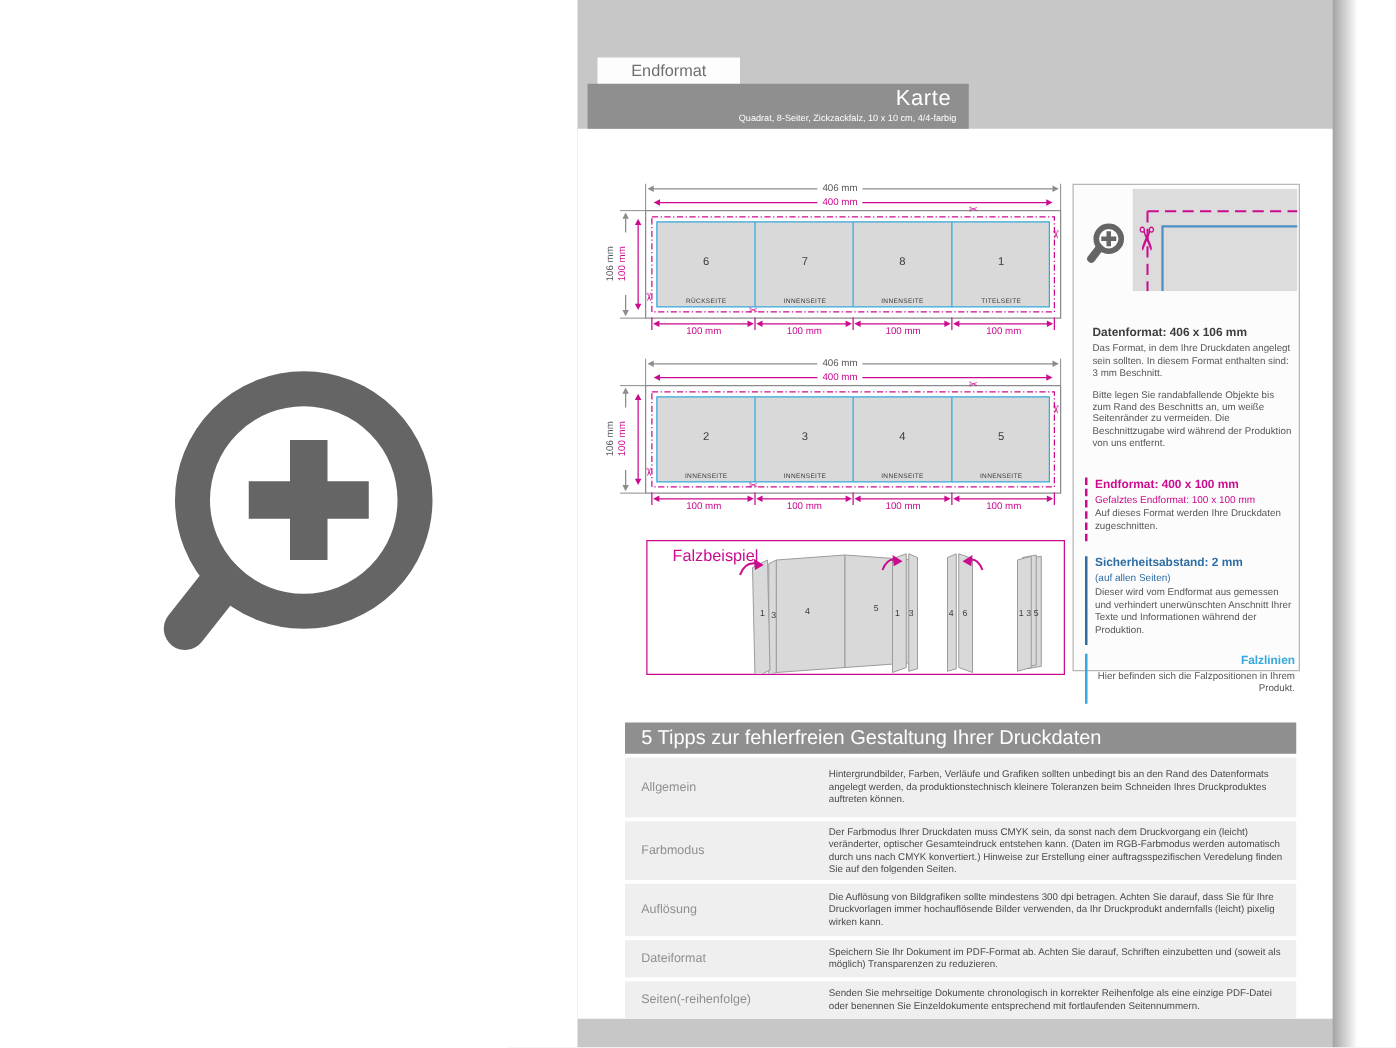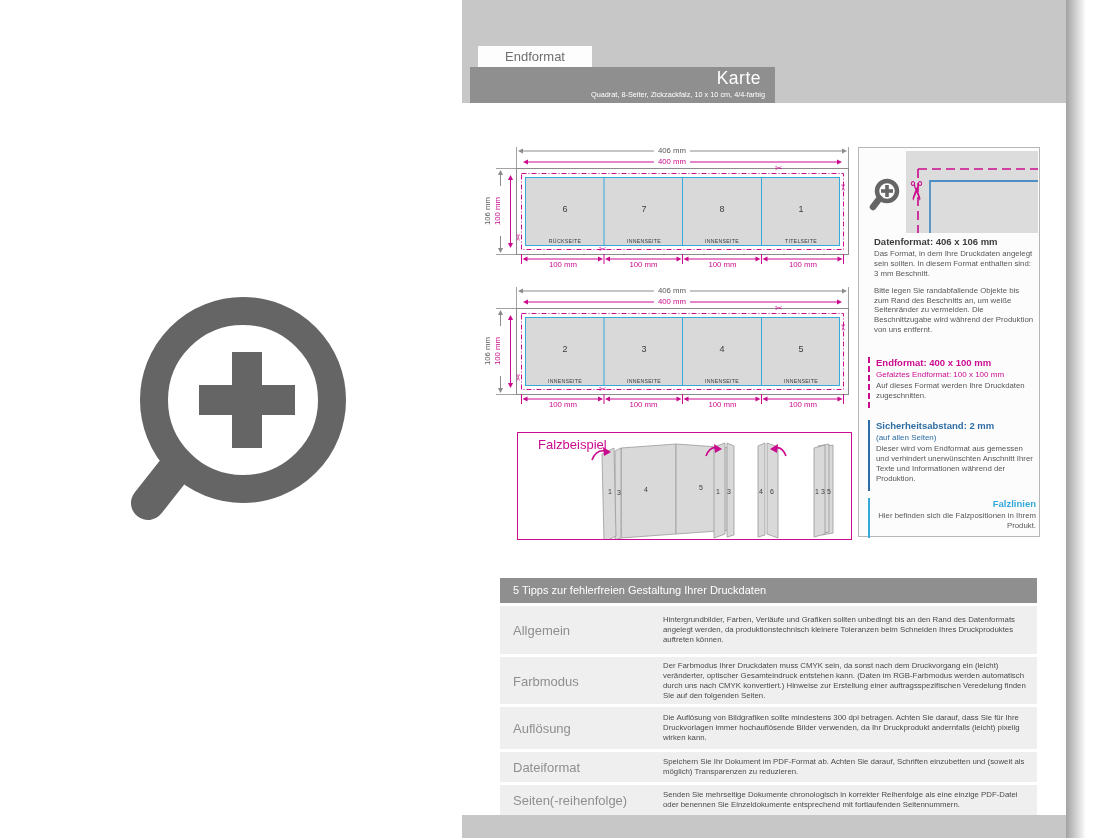--- a/index.html
+++ b/index.html
@@ -40,41 +40,41 @@
   .falz svg{position:absolute;left:0;top:0;width:333px;height:106px;}
   .fn{position:absolute;font-size:7px;color:#3c3c3b;line-height:1;}
   .f1a{left:90px;top:55px}.f1b{left:99px;top:56px}.f1c{left:126px;top:53px}.f1d{left:181px;top:51px}
   .f2a{left:198px;top:55px}.f2b{left:209px;top:55px}.f2c{left:241px;top:55px}.f2d{left:252px;top:55px}
   .f3a{left:297px;top:55px}.f3b{left:303px;top:55px}.f3c{left:309px;top:55px}
   
   .sidebar{position:absolute;left:858px;top:147px;width:182px;height:390px;background:#fcfcfc;border:1px solid #b7b7b7;box-sizing:border-box;}
   .mini-svg{position:absolute;left:47px;top:3px;width:132px;height:82px;}
   .mini-sc{position:absolute;left:46px;top:30px;font-size:26px;color:var(--magenta,#cb0b8e);transform:rotate(90deg);line-height:1;font-family:"DejaVu Sans",sans-serif;}
   .sb-zoom{position:absolute;left:6px;top:26px;width:40px;height:44px;}
-  .sb-sec{position:absolute;left:9px;width:160px;padding-left:6px;}
+  .sb-sec{position:absolute;left:9px;width:160px;padding-left:6px;margin-top:25px;}
   .sb-datenformat{top:88px;}
   .sb-endformat{top:209px;border-left:2px dashed var(--magenta,#cb0b8e);}
   .sb-sicherheit{top:272px;border-left:2px solid var(--steel-blue,#2e6da4);}
   .sb-falz{top:350px;border-left:2px solid var(--cyan,#35a8dc);text-align:right;}
   .sb-h{font-size:9.5px;font-weight:bold;color:#3c3c3b;margin:0 0 2px;}
   .sb-h.hm{color:var(--magenta,#cb0b8e);}
   .sb-h.hb{color:var(--steel-blue,#2e6da4);}
   .sb-h.hc{color:var(--cyan,#35a8dc);}
   .sb-sub{font-size:8px;margin:0 0 2px;}
   .sb-sub.hm{color:var(--magenta,#cb0b8e);}
   .sb-sub.hb{color:var(--steel-blue,#2e6da4);}
   .sb-p{font-size:7.8px;line-height:1.27;color:#57575a;margin:0 0 7px;}
   
   .tips-header{position:absolute;left:500px;top:578px;width:537px;height:25px;background:var(--bar-gray,#8f8f8f);
-               color:#fff;font-size:11px;line-height:25px;}
+               color:#fff;font-size:16px;line-height:25px;}
   .tips-header span{margin-left:13px;}
   .tip-row{position:absolute;left:500px;width:537px;background:#efefef;}
   .r1{top:606px;height:48px}.r2{top:657px;height:47px}.r3{top:707px;height:42px}
   .r4{top:752px;height:30px}.r5{top:785px;height:30px}
-  .tip-label{position:absolute;left:13px;top:50%;transform:translateY(-50%);font-size:13px;color:#8f8f8f;}
+  .tip-label{position:absolute;left:13px;top:50%;transform:translateY(-50%);font-size:10px;color:#8f8f8f;}
   .tip-text{position:absolute;left:163px;top:50%;transform:translateY(-50%);width:366px;
             font-size:7.8px;line-height:1.3;color:#4b4b4d;}
   .big-zoom{position:absolute;left:120px;top:275px;width:260px;height:260px;cursor:pointer;}
 </style>
 </head>
 <body>
 
 <div id="canvas">
 
   <svg class="big-zoom" viewBox="0 0 260 260">

